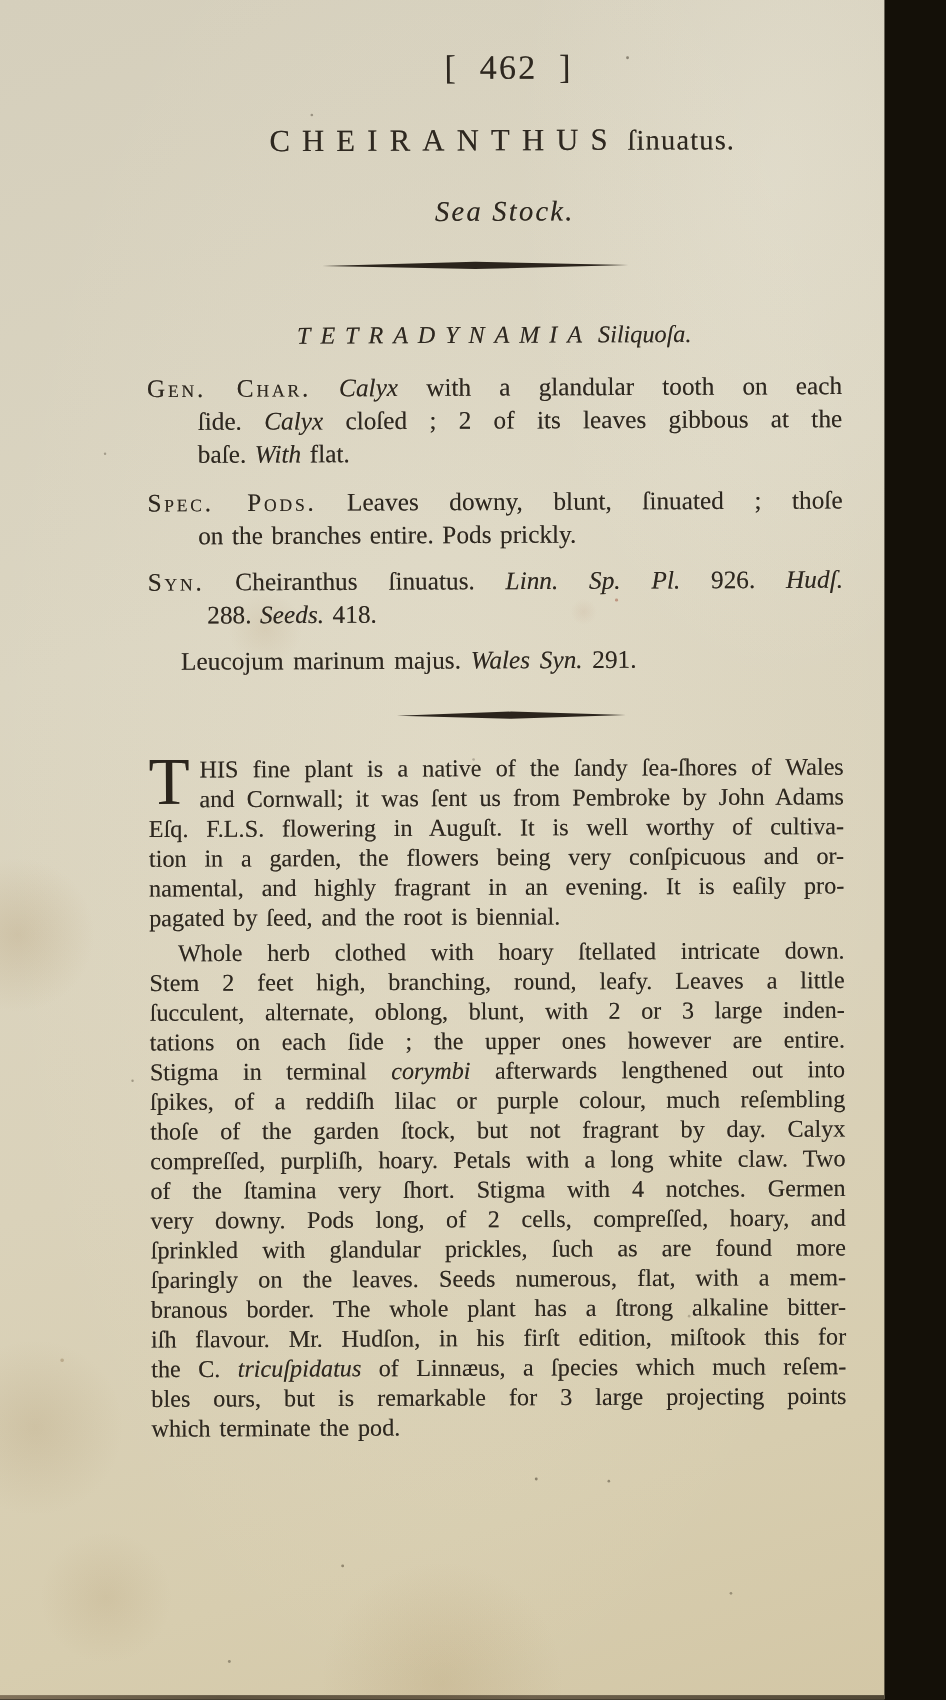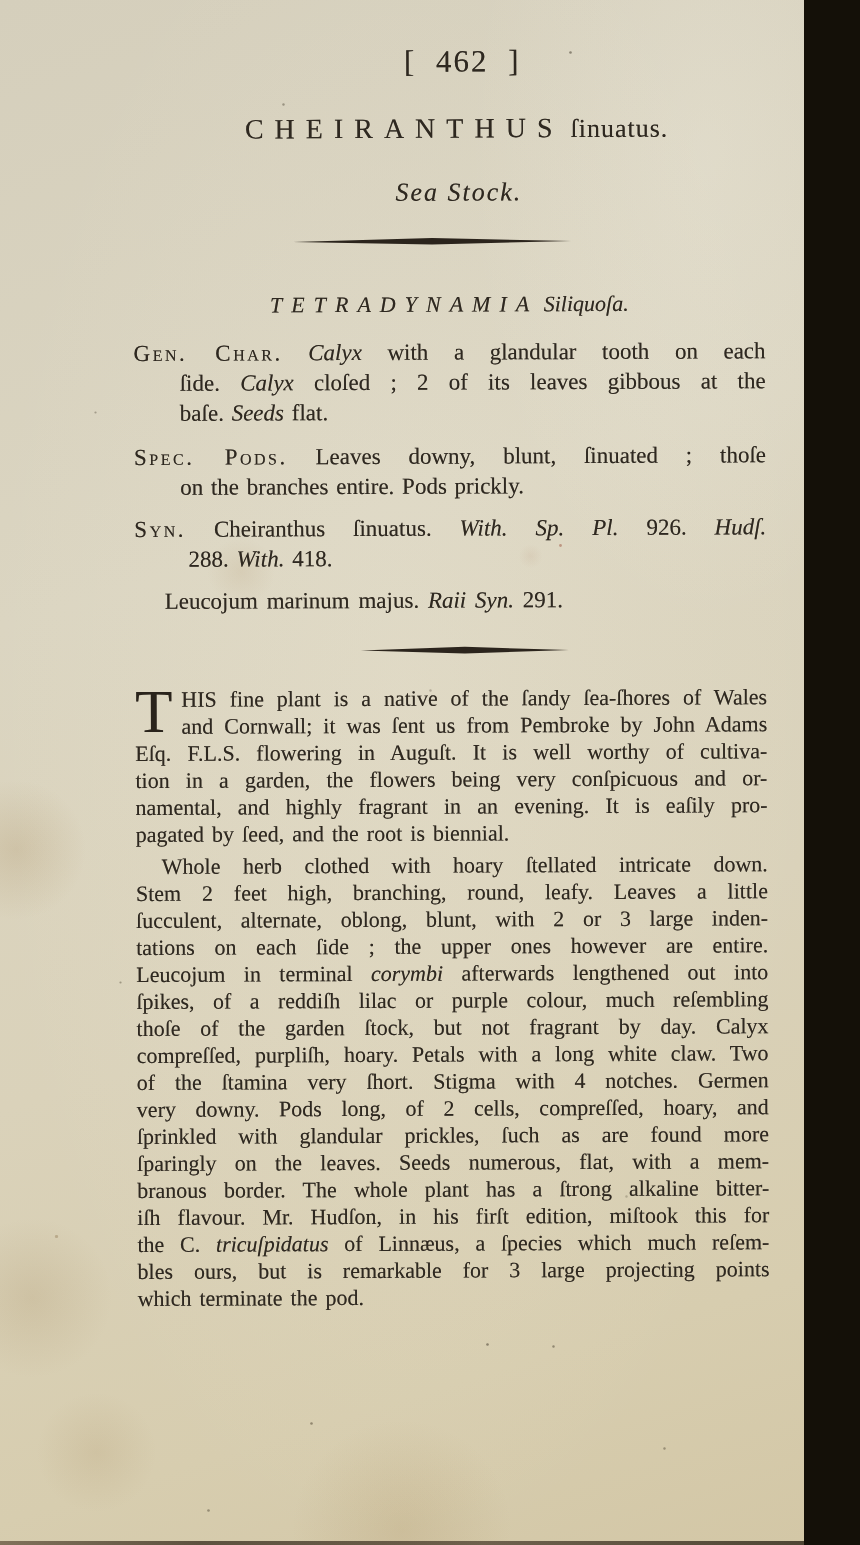--- a/index.html
+++ b/index.html
@@ -101,34 +101,34 @@
 
     <svg class="rule rule1" width="278" height="9" viewBox="0 0 278 9">
       <polygon points="0,4.6 139,1.3 278,4.9 139,7.9" fill="#2b241c"></polygon>
     </svg>
 
     <div class="classline"><span class="it spc">TETRADYNAMIA</span><span>  </span><span class="it">Siliquoſa.</span></div>
 
     <div class="block hang genchar">
         <div class="tline"><span class="sc">Gen. Char.</span><span>  </span><span class="it">Calyx</span><span> with a glandular tooth on each</span></div>
         <div class="tline"><span>ſide.  </span><span class="it">Calyx</span><span> cloſed ; 2 of its leaves gibbous at the</span></div>
-        <div class="tline tline-last"><span>baſe.  </span><span class="it">Seeds</span><span> flat.</span></div>
+        <div class="tline tline-last"><span>baſe.  </span><span class="it">With</span><span> flat.</span></div>
       </div>
 
     <div class="block hang specchar">
         <div class="tline"><span class="sc">Spec. Pods.</span><span>  Leaves downy, blunt, ſinuated ; thoſe</span></div>
         <div class="tline tline-last"><span>on the branches entire.   Pods prickly.</span></div>
       </div>
 
     <div class="block hang synblock">
-        <div class="tline"><span class="sc">Syn.</span><span>  Cheiranthus ſinuatus.  </span><span class="it">With. Sp. Pl.</span><span> 926.  </span><span class="it">Hudſ.</span></div>
-        <div class="tline tline-last"><span>288.  </span><span class="it">With.</span><span> 418.</span></div>
+        <div class="tline"><span class="sc">Syn.</span><span>  Cheiranthus ſinuatus.  </span><span class="it">Linn. Sp. Pl.</span><span> 926.  </span><span class="it">Hudſ.</span></div>
+        <div class="tline tline-last"><span>288.  </span><span class="it">Seeds.</span><span> 418.</span></div>
       </div>
 
-    <div class="leuco"><span>Leucojum marinum majus.   </span><span class="it">Raii Syn.</span><span> 291.</span></div>
+    <div class="leuco"><span>Leucojum marinum majus.   </span><span class="it">Wales Syn.</span><span> 291.</span></div>
 
     <svg class="rule rule2" width="208" height="9" viewBox="0 0 208 9">
       <polygon points="0,4.6 104,1.3 208,4.9 104,7.9" fill="#2b241c"></polygon>
     </svg>
 
     <div class="para p1">
       <span class="dropcap">T</span>
       <div class="plines">
           <div class="tline"><span>HIS fine plant is a native of the ſandy ſea-ſhores of Wales</span></div>
           <div class="tline"><span>and Cornwall; it was ſent us from Pembroke by John Adams</span></div>
@@ -138,21 +138,21 @@
           <div class="tline tline-last"><span>pagated by ſeed, and the root is biennial.</span></div>
         </div>
     </div>
 
     <div class="para p2">
       <div class="plines">
           <div class="tline"><span>Whole herb clothed with hoary ſtellated intricate down.</span></div>
           <div class="tline"><span>Stem 2 feet high, branching, round, leafy.  Leaves a little</span></div>
           <div class="tline"><span>ſucculent, alternate, oblong, blunt, with 2 or 3 large inden-</span></div>
           <div class="tline"><span>tations on each ſide ;  the upper ones however are entire.</span></div>
-          <div class="tline"><span>Leucojum in terminal </span><span class="it">corymbi</span><span> afterwards lengthened out into</span></div>
+          <div class="tline"><span>Stigma in terminal </span><span class="it">corymbi</span><span> afterwards lengthened out into</span></div>
           <div class="tline"><span>ſpikes, of a reddiſh lilac or purple colour, much reſembling</span></div>
           <div class="tline"><span>thoſe of the garden ſtock, but not fragrant by day.  Calyx</span></div>
           <div class="tline"><span>compreſſed, purpliſh, hoary. Petals with a long white claw. Two</span></div>
           <div class="tline"><span>of the ſtamina very ſhort.  Stigma with 4 notches.  Germen</span></div>
           <div class="tline"><span>very downy.  Pods long, of 2 cells, compreſſed, hoary, and</span></div>
           <div class="tline"><span>ſprinkled with glandular prickles, ſuch as are found more</span></div>
           <div class="tline"><span>ſparingly on the leaves.  Seeds numerous, flat, with a mem-</span></div>
           <div class="tline"><span>branous border.  The whole plant has a ſtrong alkaline bitter-</span></div>
           <div class="tline"><span>iſh flavour.  Mr. Hudſon, in his firſt edition, miſtook this for</span></div>
           <div class="tline"><span>the C. </span><span class="it">tricuſpidatus</span><span> of Linnæus, a ſpecies which much reſem-</span></div>

